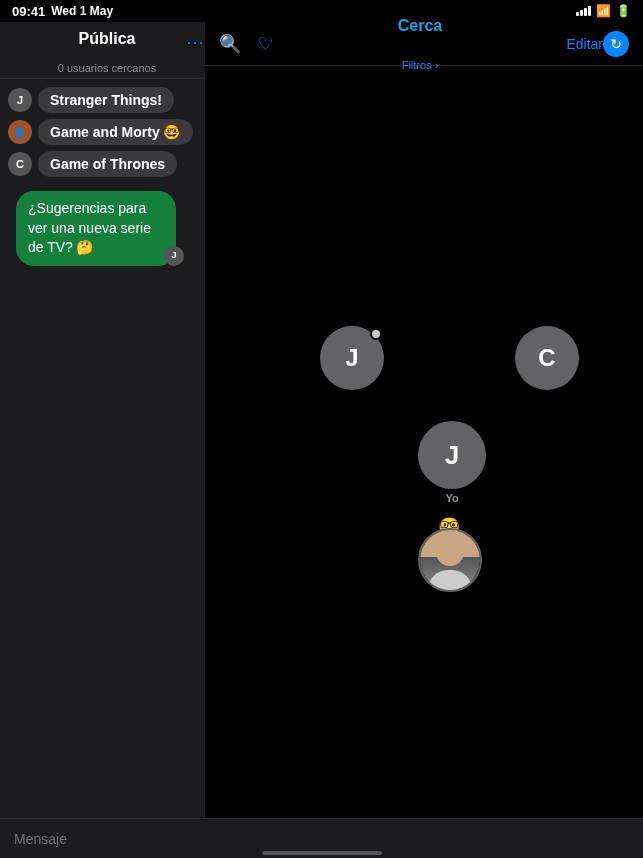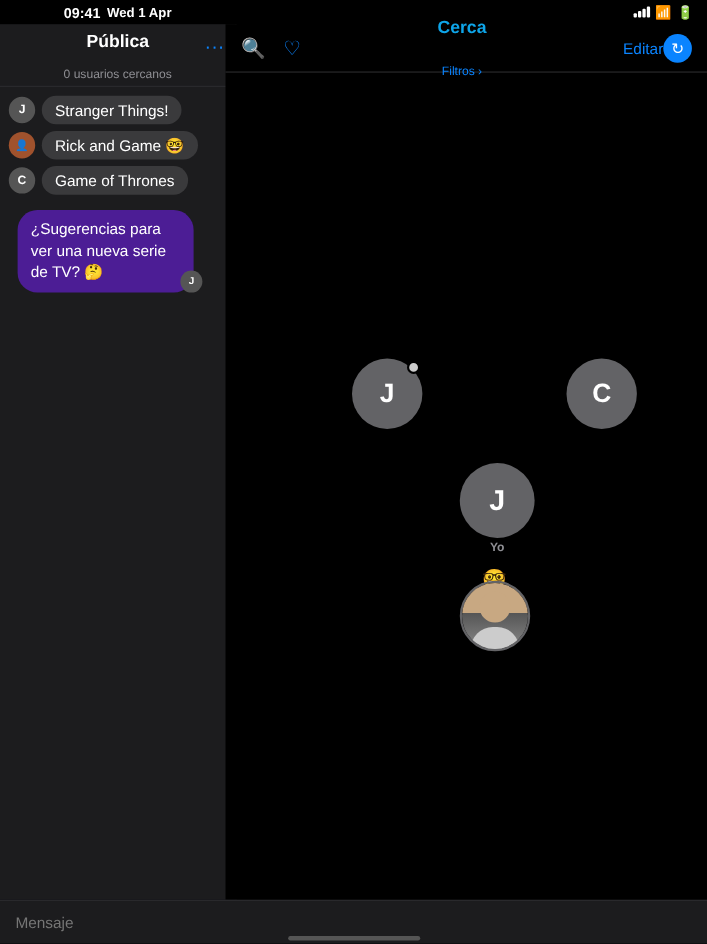--- a/index.html
+++ b/index.html
@@ -106,30 +106,30 @@
       font-weight: 700;
       color: #fff;
       flex-shrink: 0;
     }
     .tag-bubble {
       background: #3a3a3c;
       color: #fff;
       border-radius: 16px;
       padding: 5px 12px;
       font-size: 14px;
-      font-weight: 400;
+      font-weight: 700;
       cursor: pointer;
     }
 
     
     .message-area {
       padding: 8px;
     }
     .message-bubble {
-      background: #4c1d95;
+      background: #15803d;
       color: #fff;
       border-radius: 18px;
       padding: 8px 12px;
       font-size: 14px;
       line-height: 1.4;
       max-width: 160px;
       position: relative;
     }
     .message-bubble-avatar {
       position: absolute;
@@ -295,23 +295,23 @@
       width: 120px;
       height: 4px;
       background: #555;
       border-radius: 2px;
     }
   </style>
 </head>
 <body>
 
 <div class="status-bar">
-  <div style="display:flex;align-items:center;gap:6px;margin-left:46px;">
+  <div style="display:flex;align-items:center;gap:6px;">
     <span class="status-time">09:41</span>
-    <span class="status-date">Wed 1 Apr</span>
+    <span class="status-date">Wed 1 May</span>
   </div>
   <div class="status-right">
     <div class="signal-bars">
       <div class="bar" style="height:4px;"></div>
       <div class="bar" style="height:6px;"></div>
       <div class="bar" style="height:8px;"></div>
       <div class="bar" style="height:10px;"></div>
     </div>
     <span style="font-size:12px;">📶</span>
     <span style="font-size:12px;">🔋</span>
@@ -329,21 +329,21 @@
 
     <div class="tag-row">
       <div class="avatar-small" style="background:#555;">J</div>
       <div class="tag-bubble">Stranger Things!</div>
     </div>
 
     <div class="tag-row">
       <div class="avatar-small" style="background:#a0522d;font-size:10px;">
         <span>👤</span>
       </div>
-      <div class="tag-bubble">Rick and Game 🤓</div>
+      <div class="tag-bubble">Game and Morty 🤓</div>
     </div>
 
     <div class="tag-row">
       <div class="avatar-small" style="background:#555;">C</div>
       <div class="tag-bubble">Game of Thrones</div>
     </div>
 
     <div class="message-area">
       <div class="message-bubble">
         <span>¿Sugerencias para ver una nueva serie de TV? 🤔</span>

